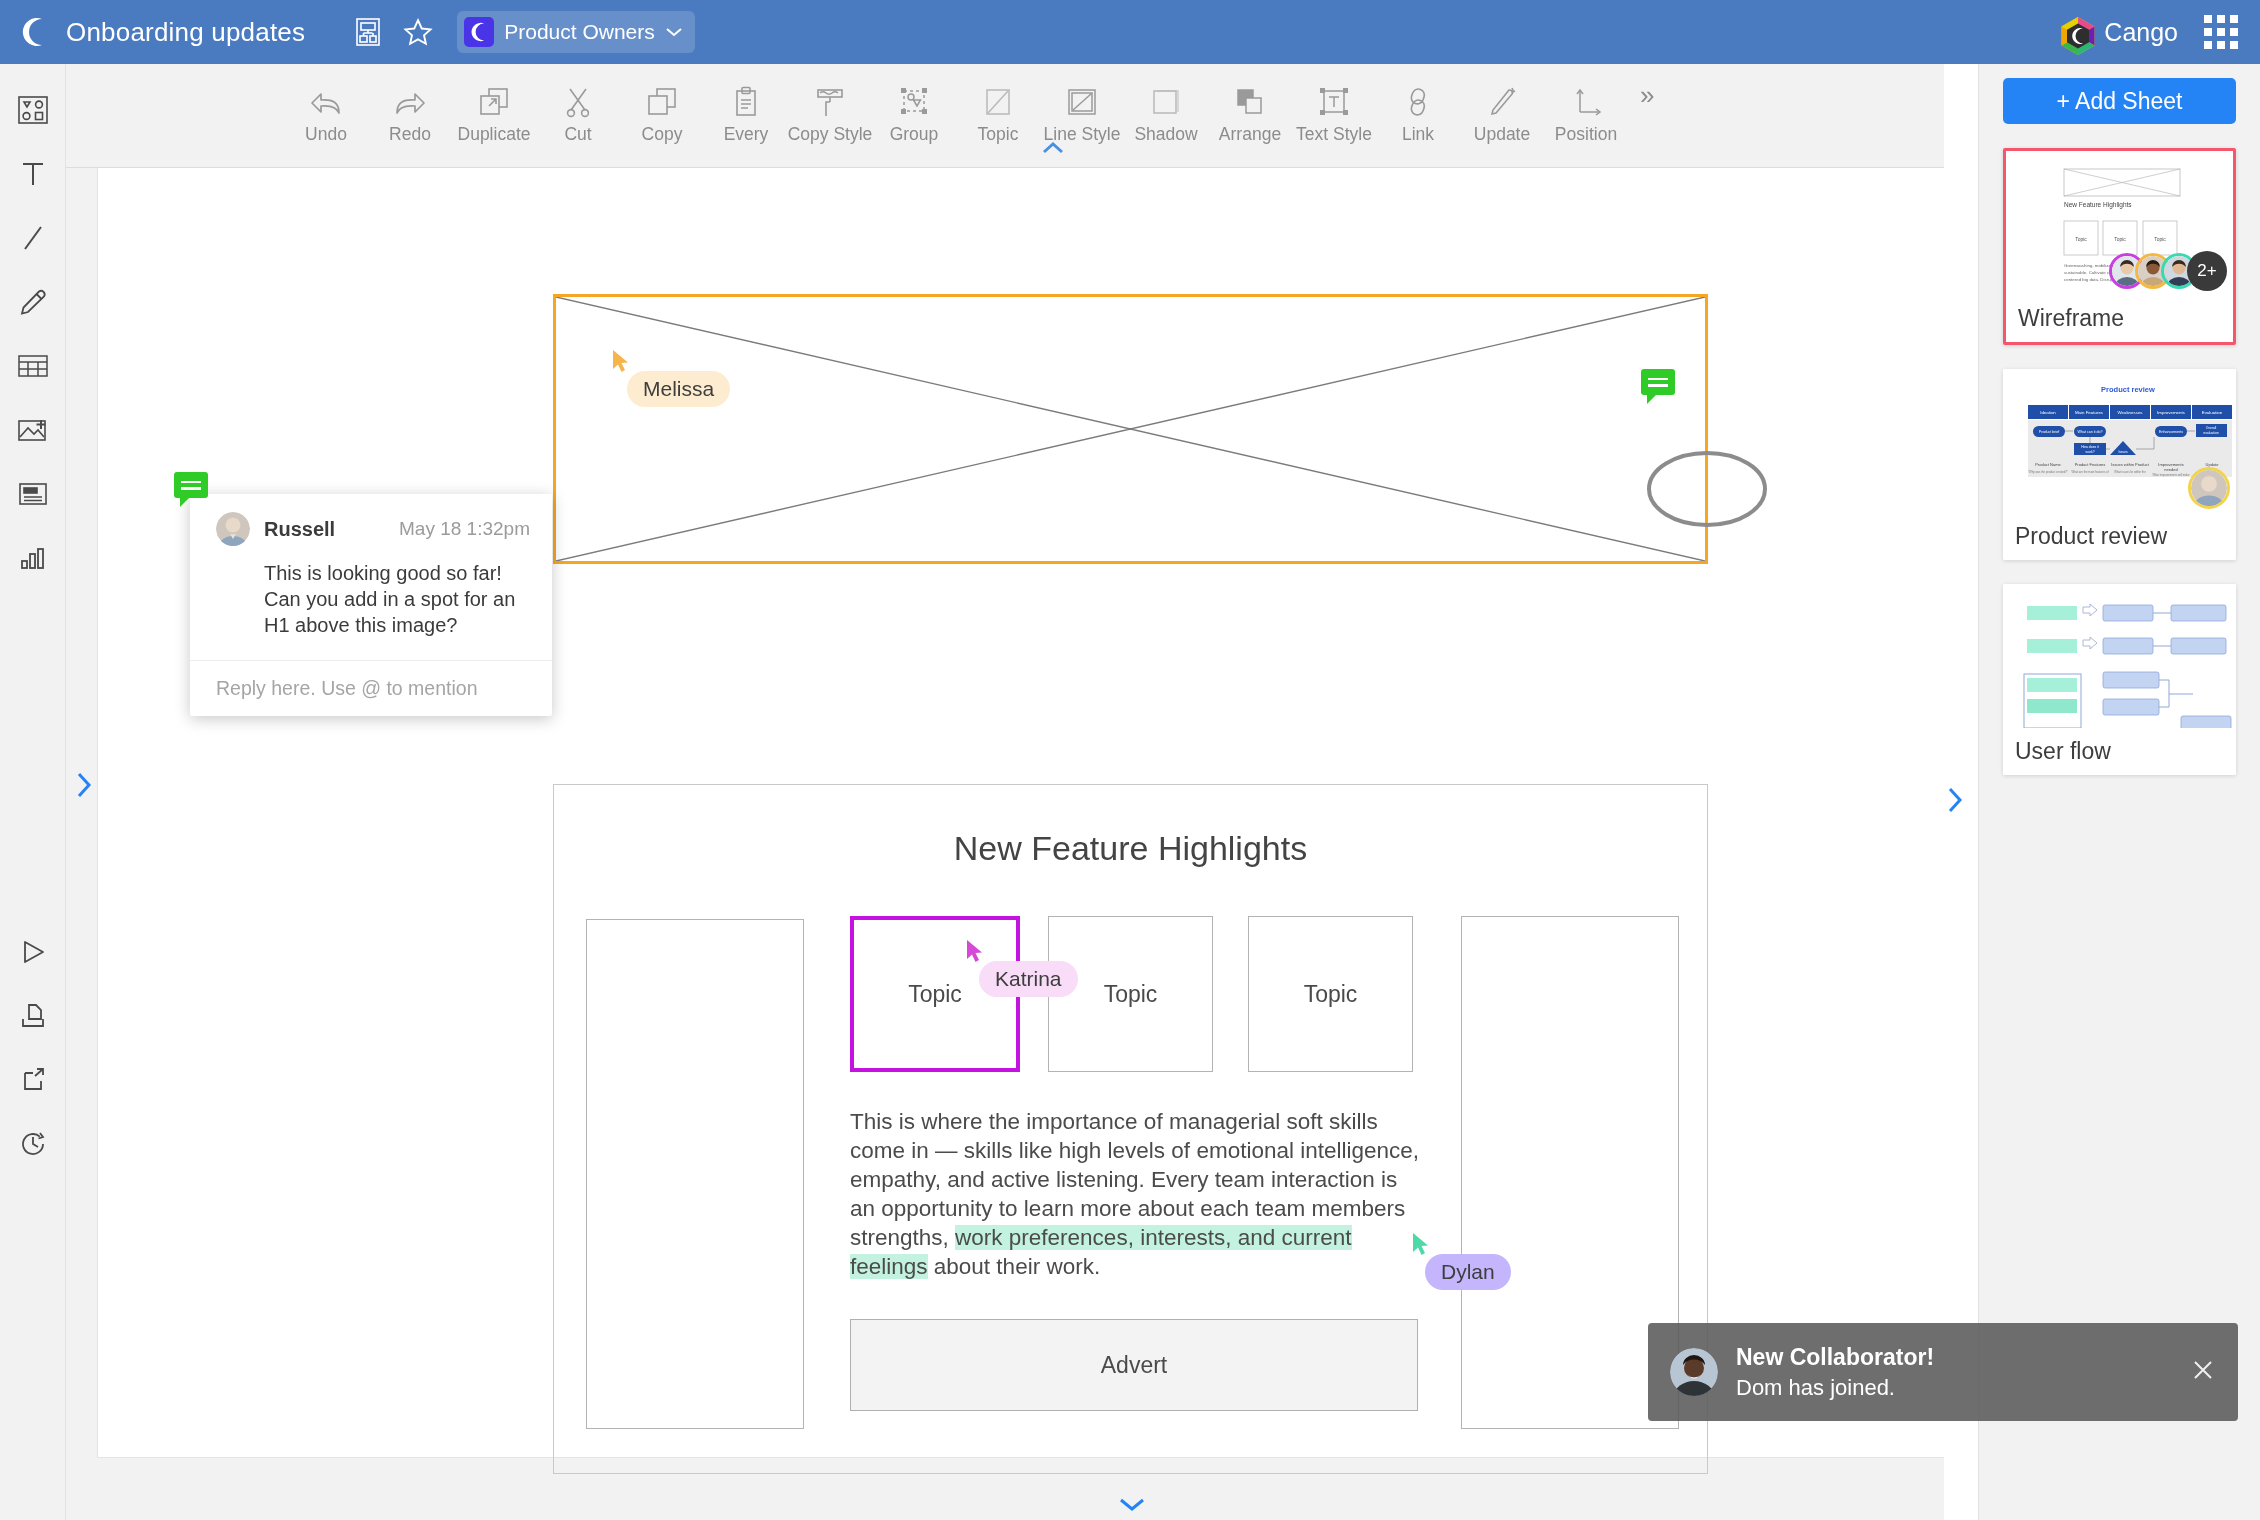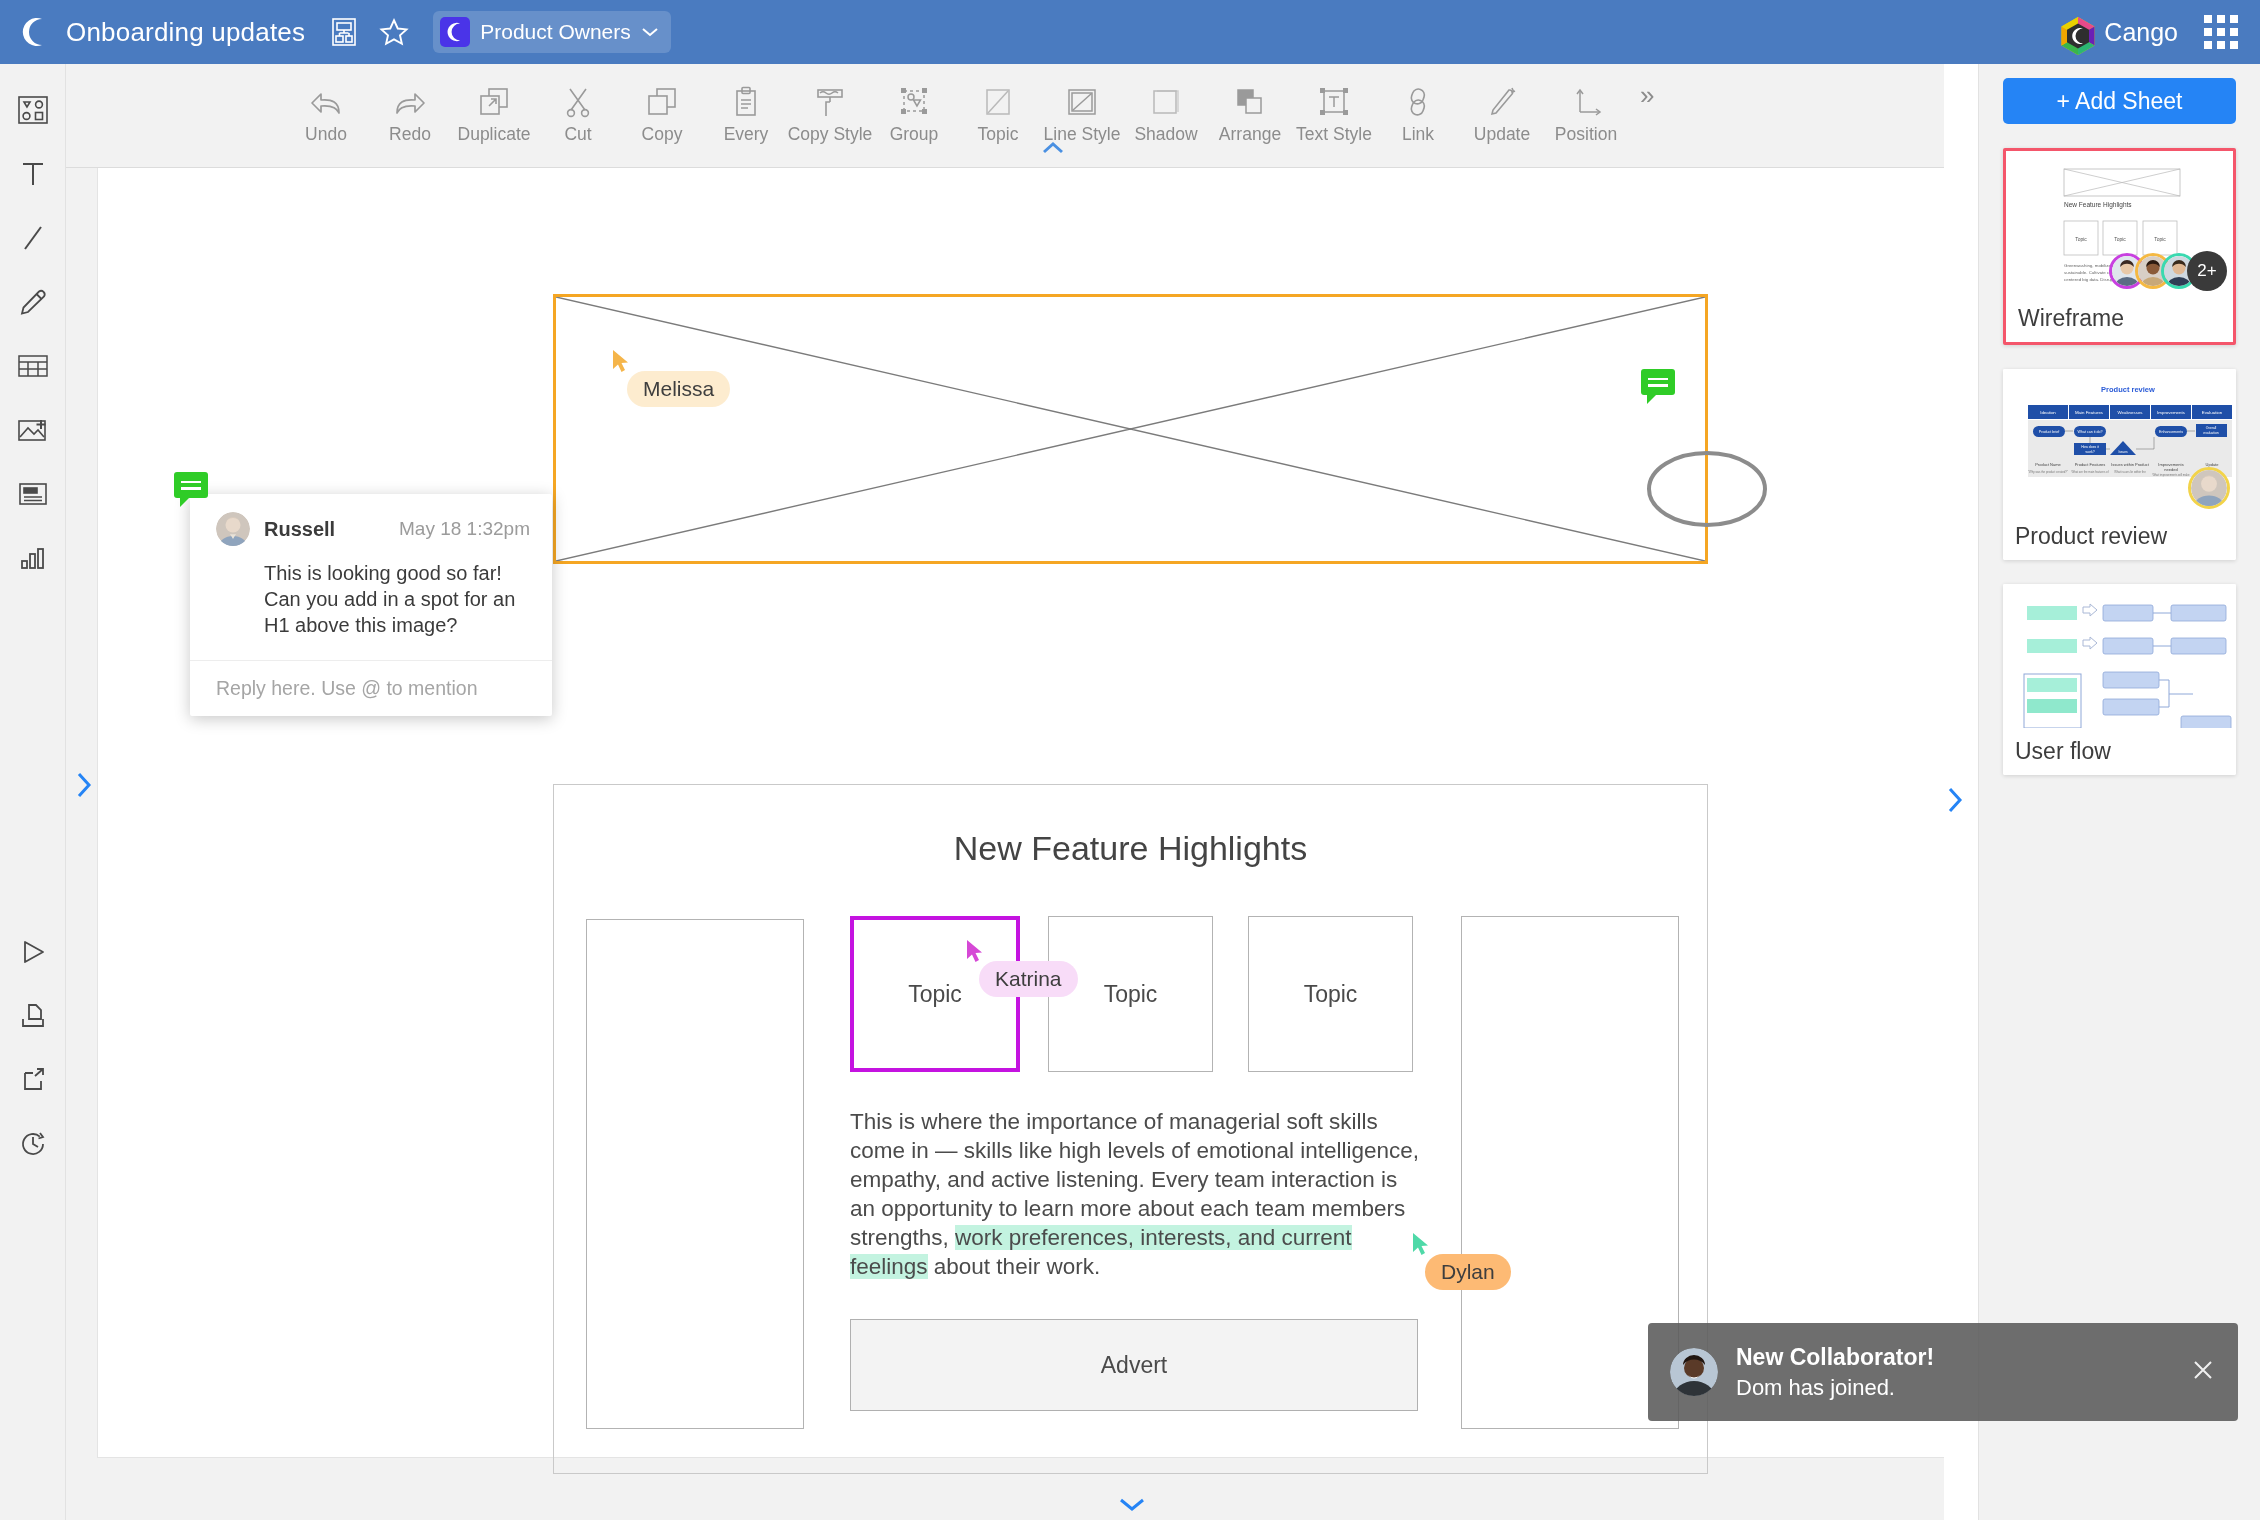--- a/index.html
+++ b/index.html
@@ -12,21 +12,21 @@
   #app { position: relative; width: 2260px; height: 1520px; }
 
   
   .topbar {
     position: absolute; left: 0; top: 0; width: 2260px; height: 64px;
     background: #4a7bc0; display: flex; align-items: center;
   }
   .topbar-left { display: flex; align-items: center; gap: 0; padding-left: 18px; }
   .moon-logo { width: 34px; height: 34px; display: flex; align-items: center; justify-content: center; }
   .doc-title {
-    color: #ffffff; font-size: 26px; margin-left: 14px; margin-right: 20px;
+    color: #ffffff; font-size: 26px; margin-left: 14px; margin-right: 44px;
     letter-spacing: .2px; white-space: nowrap;
   }
   .tb-icon { width: 38px; height: 38px; display: flex; align-items: center; justify-content: center; margin-right: 12px; }
   .team-chip {
     display: flex; align-items: center; gap: 10px;
     background: rgba(255,255,255,.16); border-radius: 6px;
     padding: 6px 12px 6px 7px; margin-left: 8px;
   }
   .team-badge {
     width: 30px; height: 30px; border-radius: 5px; background: #4a34e8;
@@ -102,21 +102,21 @@
   
   .cursor-label {
     position: absolute; display: flex; flex-direction: column; align-items: flex-start;
   }
   .cursor-chip {
     border-radius: 999px; padding: 6px 16px; font-size: 21px; color: #3e3e3e;
     white-space: nowrap; margin-top: -4px;
   }
   .chip-melissa { background: #fdeccf; margin-left: 16px; }
   .chip-katrina { background: #f8dcf8; margin-left: 14px; }
-  .chip-dylan   { background: #fdba74; margin-left: 14px; }
+  .chip-dylan   { background: #c4b5fd; margin-left: 14px; }
 
   
   .wf-title {
     position: absolute; left: 455px; top: 700px; width: 1155px;
     text-align: center; font-size: 34px; color: #444; font-weight: 400;
   }
   .wf-inner {
     position: absolute; left: 455px; top: 655px; width: 1155px; height: 690px;
     border: 1px solid #c9c9c9; background: transparent;
   }

